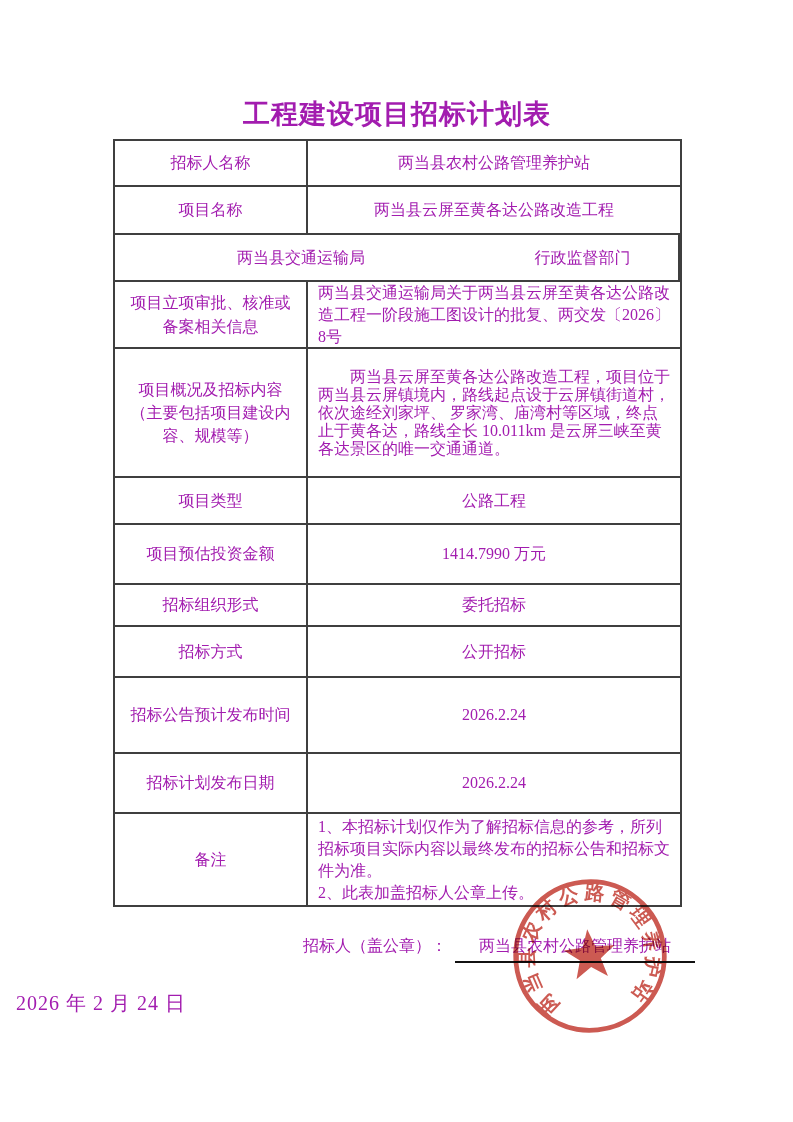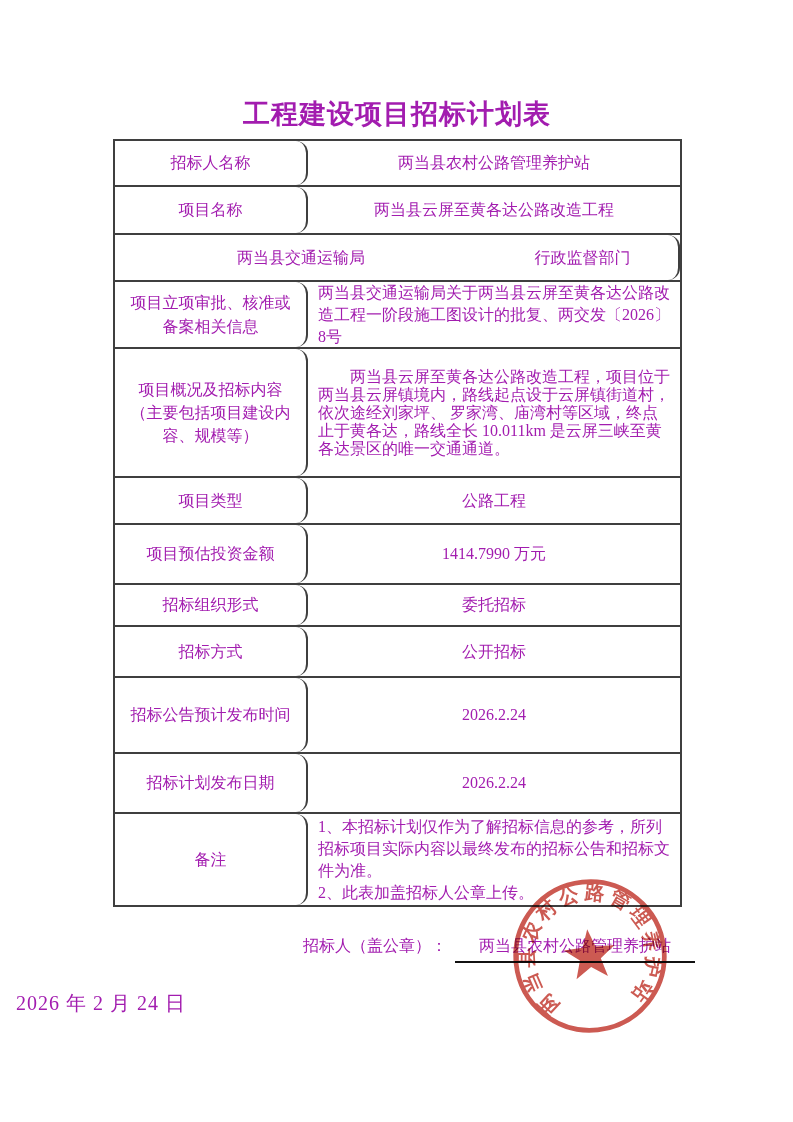--- a/index.html
+++ b/index.html
@@ -21,21 +21,21 @@
   .tbl{
     position:absolute;top:139px;left:113px;width:569px;
     border:2px solid #3f3f3f;box-sizing:border-box;
   }
   .row{display:flex;border-bottom:2px solid #3f3f3f;box-sizing:border-box;}
   .row:last-child{border-bottom:none;}
   .cell{box-sizing:border-box;font-size:16px;}
   .lbl{
     width:193px;border-right:2px solid #3f3f3f;
     display:grid;align-content:center;
-    text-align:center;line-height:1.45;padding:14px 8px;border-radius:12px;
+    text-align:center;line-height:1.45;padding:14px 8px;
   }
   .val{
     flex:1;display:grid;align-content:center;
     text-align:center;line-height:22px;padding:3px 10px;
   }
   .v-left{text-align:left;}
   .v-indent{text-indent:2em;line-height:18px;}
   .v-pre{white-space:pre-line;}
   
   .h0{height:46px}.h1{height:48px}.h2{height:47px}.h3{height:67px}

